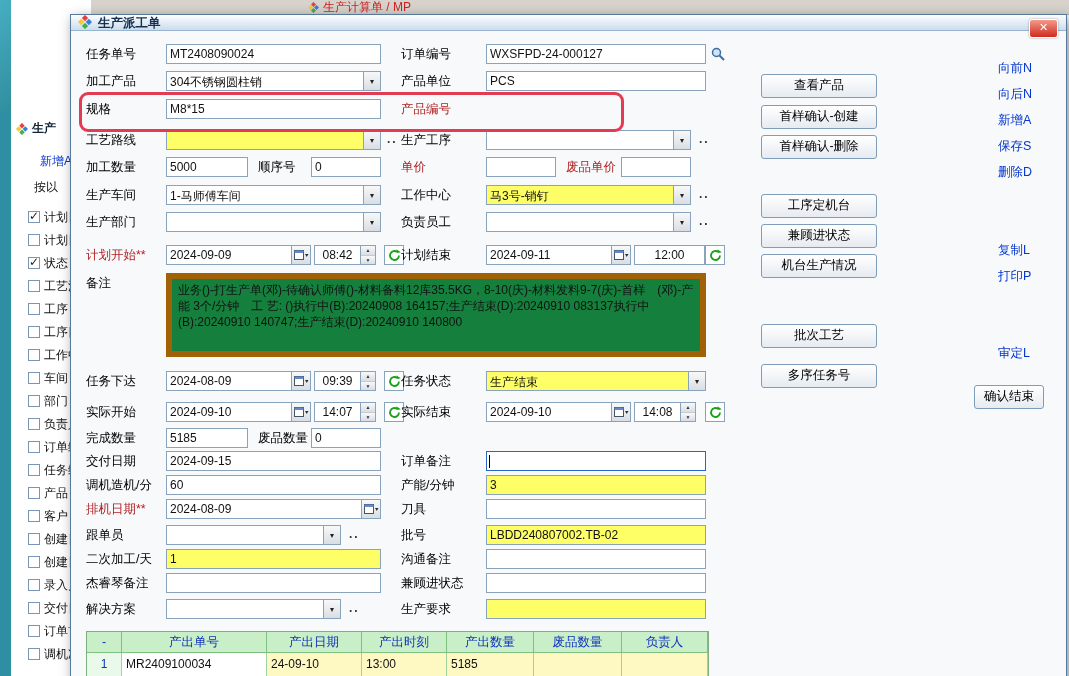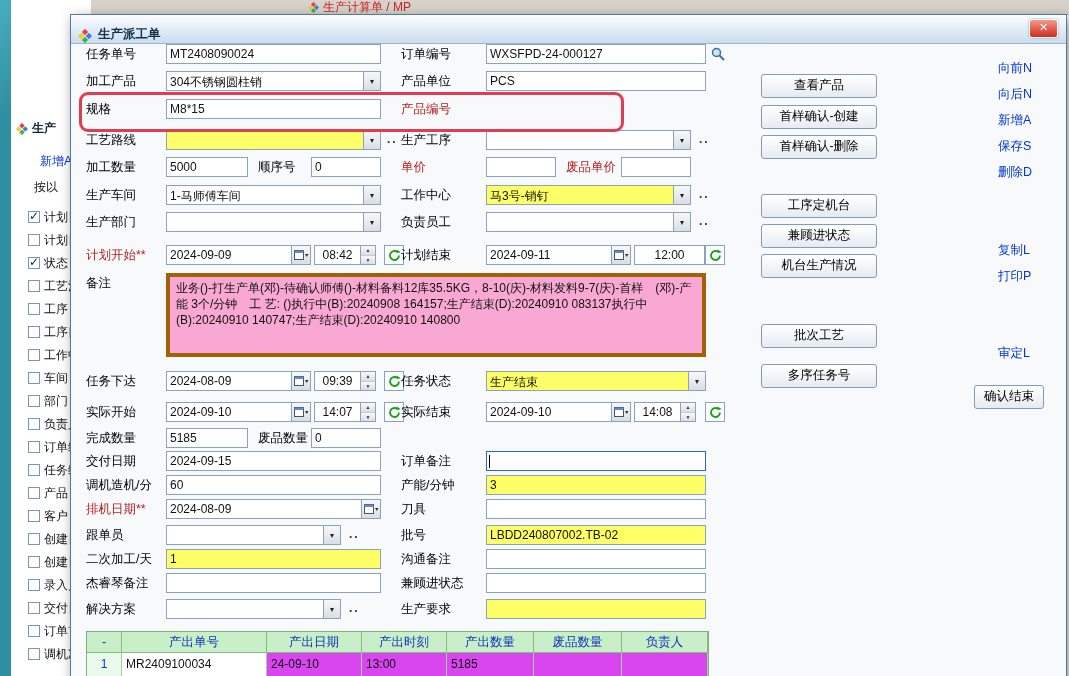--- a/index.html
+++ b/index.html
@@ -13,22 +13,22 @@
   .sb-head{position:absolute;left:5px;top:120px;display:flex;align-items:center;gap:4px;color:#123;font-weight:bold;}
   .sb-new{position:absolute;left:29px;top:153px;color:#0436cf;}
   .sb-filter{position:absolute;left:23px;top:179px;color:#111;}
   .sb-item{position:absolute;left:17px;height:16px;display:flex;align-items:center;gap:4px;white-space:nowrap;}
   .cb{width:12px;height:12px;box-sizing:border-box;border:1px solid #7a96b5;background:#fff;position:relative;flex:0 0 12px;}
   .cb.checked::after{content:"✓";position:absolute;left:0px;top:-3px;font-size:12px;font-weight:bold;color:#222;}
   .cb-lbl{color:#111;}
   
   .dialog{position:absolute;left:70px;top:14px;width:995px;height:672px;background:#f7f9fb;
     border:1px solid #56789c;box-shadow:3px 4px 12px rgba(0,0,0,.45);z-index:10;}
-  .titlebar{position:absolute;left:0;top:0;right:0;height:29px;background:linear-gradient(#fbfdff,#cbddee);
-    border-bottom:1px solid #9ab4cf;display:flex;align-items:flex-end;padding:0 7px;box-sizing:border-box;}
+  .titlebar{position:absolute;left:0;top:0;right:0;height:16px;background:linear-gradient(#fbfdff,#cbddee);
+    border-bottom:1px solid #9ab4cf;display:flex;align-items:flex-start;padding:0 7px;box-sizing:border-box;}
   .title-text{font-weight:bold;color:#15304f;margin-left:6px;font-size:12.5px;}
   .close-btn{position:absolute;right:8px;top:4px;width:27px;height:17px;background:linear-gradient(#f49a8a,#cf2b1e);
     border:1px solid #fff;border-radius:3px;color:#fff;text-align:center;line-height:15px;font-size:11px;font-weight:bold;box-shadow:0 0 2px rgba(0,0,0,.4);}
   
   .lbl{position:absolute;left:15px;height:20px;line-height:20px;color:#000;white-space:nowrap;font-size:12.5px;}
   .lbl.c2{left:330px;}
   .lbl.red{color:#b22222;}
   .inp{position:absolute;height:20px;box-sizing:border-box;border:1px solid #8aa3bd;background:#fff;display:flex;overflow:hidden;justify-content:flex-end;}
   .inp .txt{flex:1;padding:2px 3px 0;white-space:nowrap;overflow:hidden;font-size:12px;color:#111;}
   .inp.yellow{background:#feff66;}
@@ -36,33 +36,33 @@
   .inp .btn{flex:0 0 16px;border-left:1px solid #8aa3bd;background:linear-gradient(#f8f8f8,#d9dee4);
     display:flex;align-items:center;justify-content:center;font-size:8px;color:#222;}
   .inp .btn.cal{flex:0 0 18px;}
   .spin{flex:0 0 14px;display:flex;flex-direction:column;border-left:1px solid #8aa3bd;}
   .spin div{flex:1;background:linear-gradient(#f8f8f8,#d9dee4);font-size:5px;line-height:8px;text-align:center;color:#334;border-bottom:1px solid #c5ccd4;}
   .spin div:last-child{border-bottom:none;}
   .time .txt{text-align:center;}
   .refresh{position:absolute;width:20px;height:20px;box-sizing:border-box;border:1px solid #8aa3bd;background:#fff;
     display:flex;align-items:center;justify-content:center;}
   .dots{position:absolute;height:20px;line-height:18px;color:#333;font-weight:bold;letter-spacing:2px;}
-  .remark-box{position:absolute;left:95px;top:258px;width:540px;height:84px;box-sizing:border-box;border:4px solid #a16207;
-    background:#f9a8d4;padding:3px 6px;font-size:12px;line-height:16px;color:#111;overflow:hidden;}
+  .remark-box{position:absolute;left:95px;top:258px;width:540px;height:84px;box-sizing:border-box;border:6px solid #a16207;
+    background:#15803d;padding:3px 6px;font-size:12px;line-height:16px;color:#111;overflow:hidden;}
   .caret{width:1px;height:13px;background:#000;margin:3px 0 0 2px;}
   .red-box{position:absolute;left:8px;top:77px;width:539px;height:34px;border:3px solid #e23b52;border-radius:9px;z-index:5;pointer-events:none;}
   
   .btn-std{position:absolute;left:690px;width:116px;height:24px;box-sizing:border-box;background:linear-gradient(#ffffff,#e6ebf1);
     border:1px solid #7f9db9;border-radius:3px;text-align:center;line-height:21px;font-size:12.5px;color:#000;}
   .lnk{position:absolute;left:927px;color:#0436cf;font-size:12.5px;white-space:nowrap;}
   
   .tbl{position:absolute;left:15px;top:616px;width:623px;border:1px solid #7fae7f;box-sizing:border-box;}
   .thead,.trow{display:grid;grid-template-columns:35px 145px 95px 85px 87px 88px 86px;}
   .th{background:#c9efc9;color:#1133bb;text-align:center;line-height:20px;height:20px;border-right:1px solid #7fbf7f;border-bottom:1px solid #7fbf7f;font-size:12.5px;}
-  .td{background:#d946ef;height:24px;line-height:23px;padding:0 4px;border-right:1px solid #9fd49f;box-sizing:border-box;font-size:12px;color:#111;white-space:nowrap;overflow:hidden;}
+  .td{background:#fef9c3;height:24px;line-height:23px;padding:0 4px;border-right:1px solid #9fd49f;box-sizing:border-box;font-size:12px;color:#111;white-space:nowrap;overflow:hidden;}
   .td.white{background:#fff;}
   .td.idx{background:#eafaea;color:#1133bb;text-align:center;padding:0;}
   .td.num{text-align:left;}
 </style>
 </head>
 <body>
 
 <div class="teal-strip"></div>
 <div class="teal-block"></div>
 <div class="top-strip"></div>

